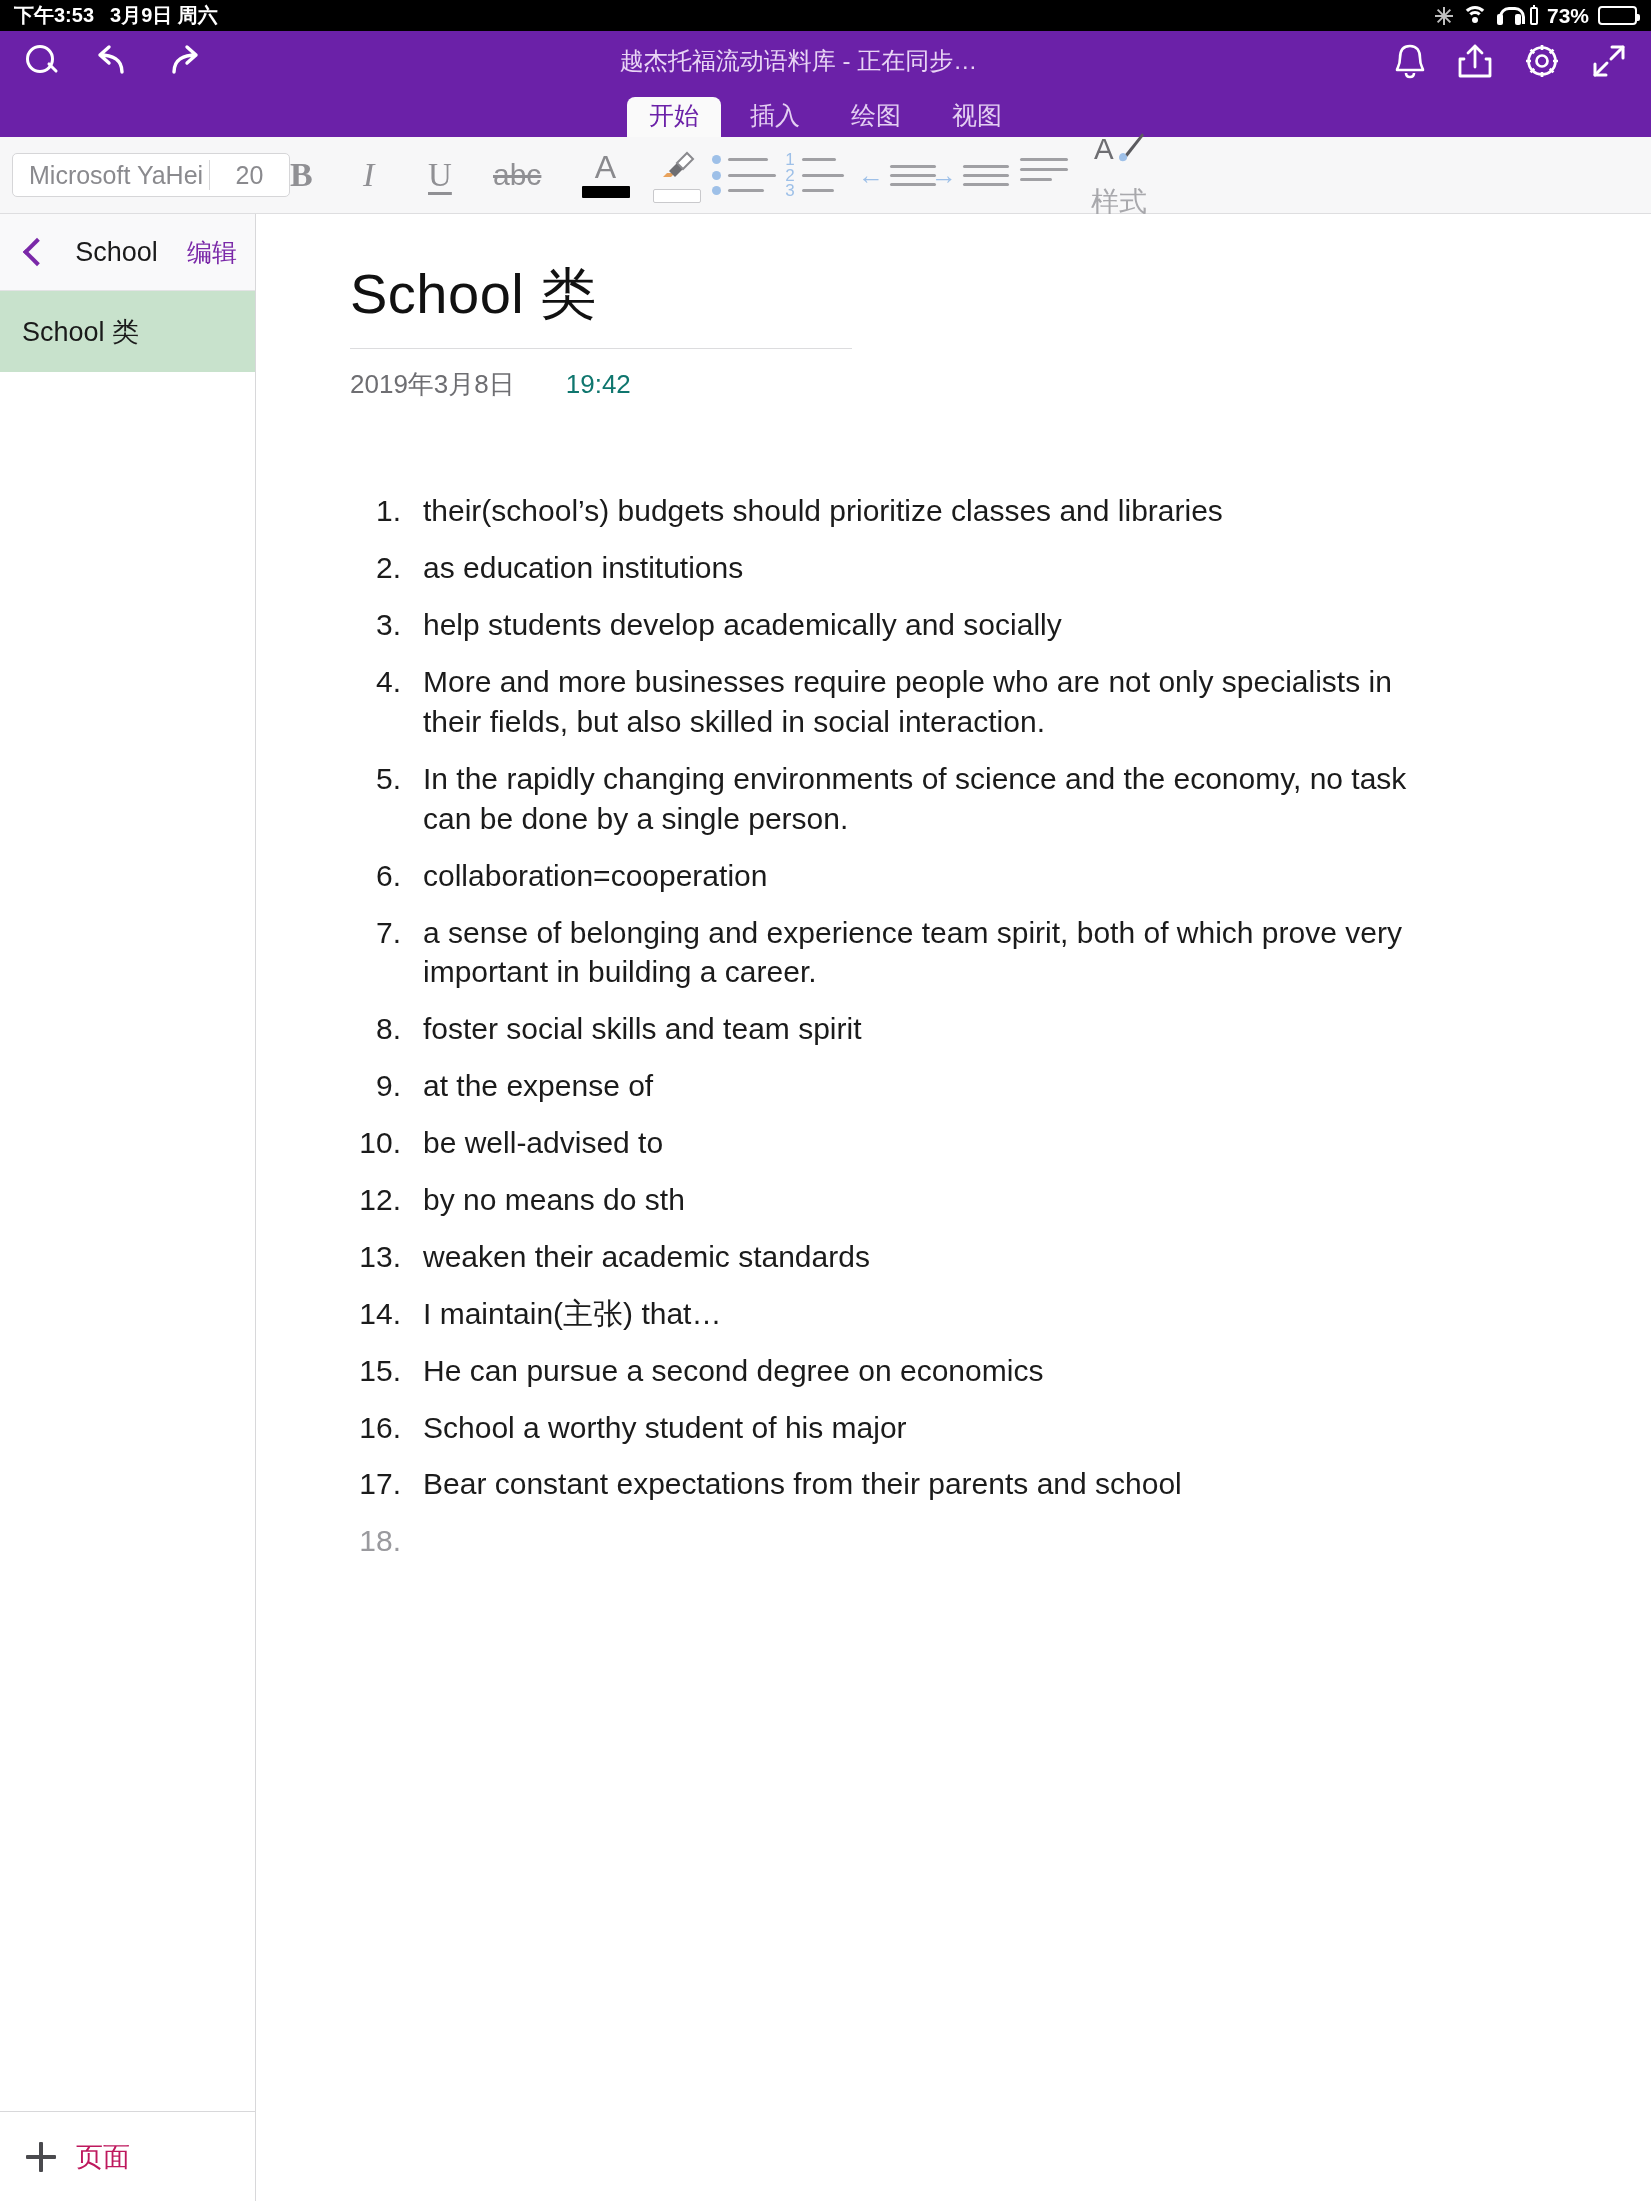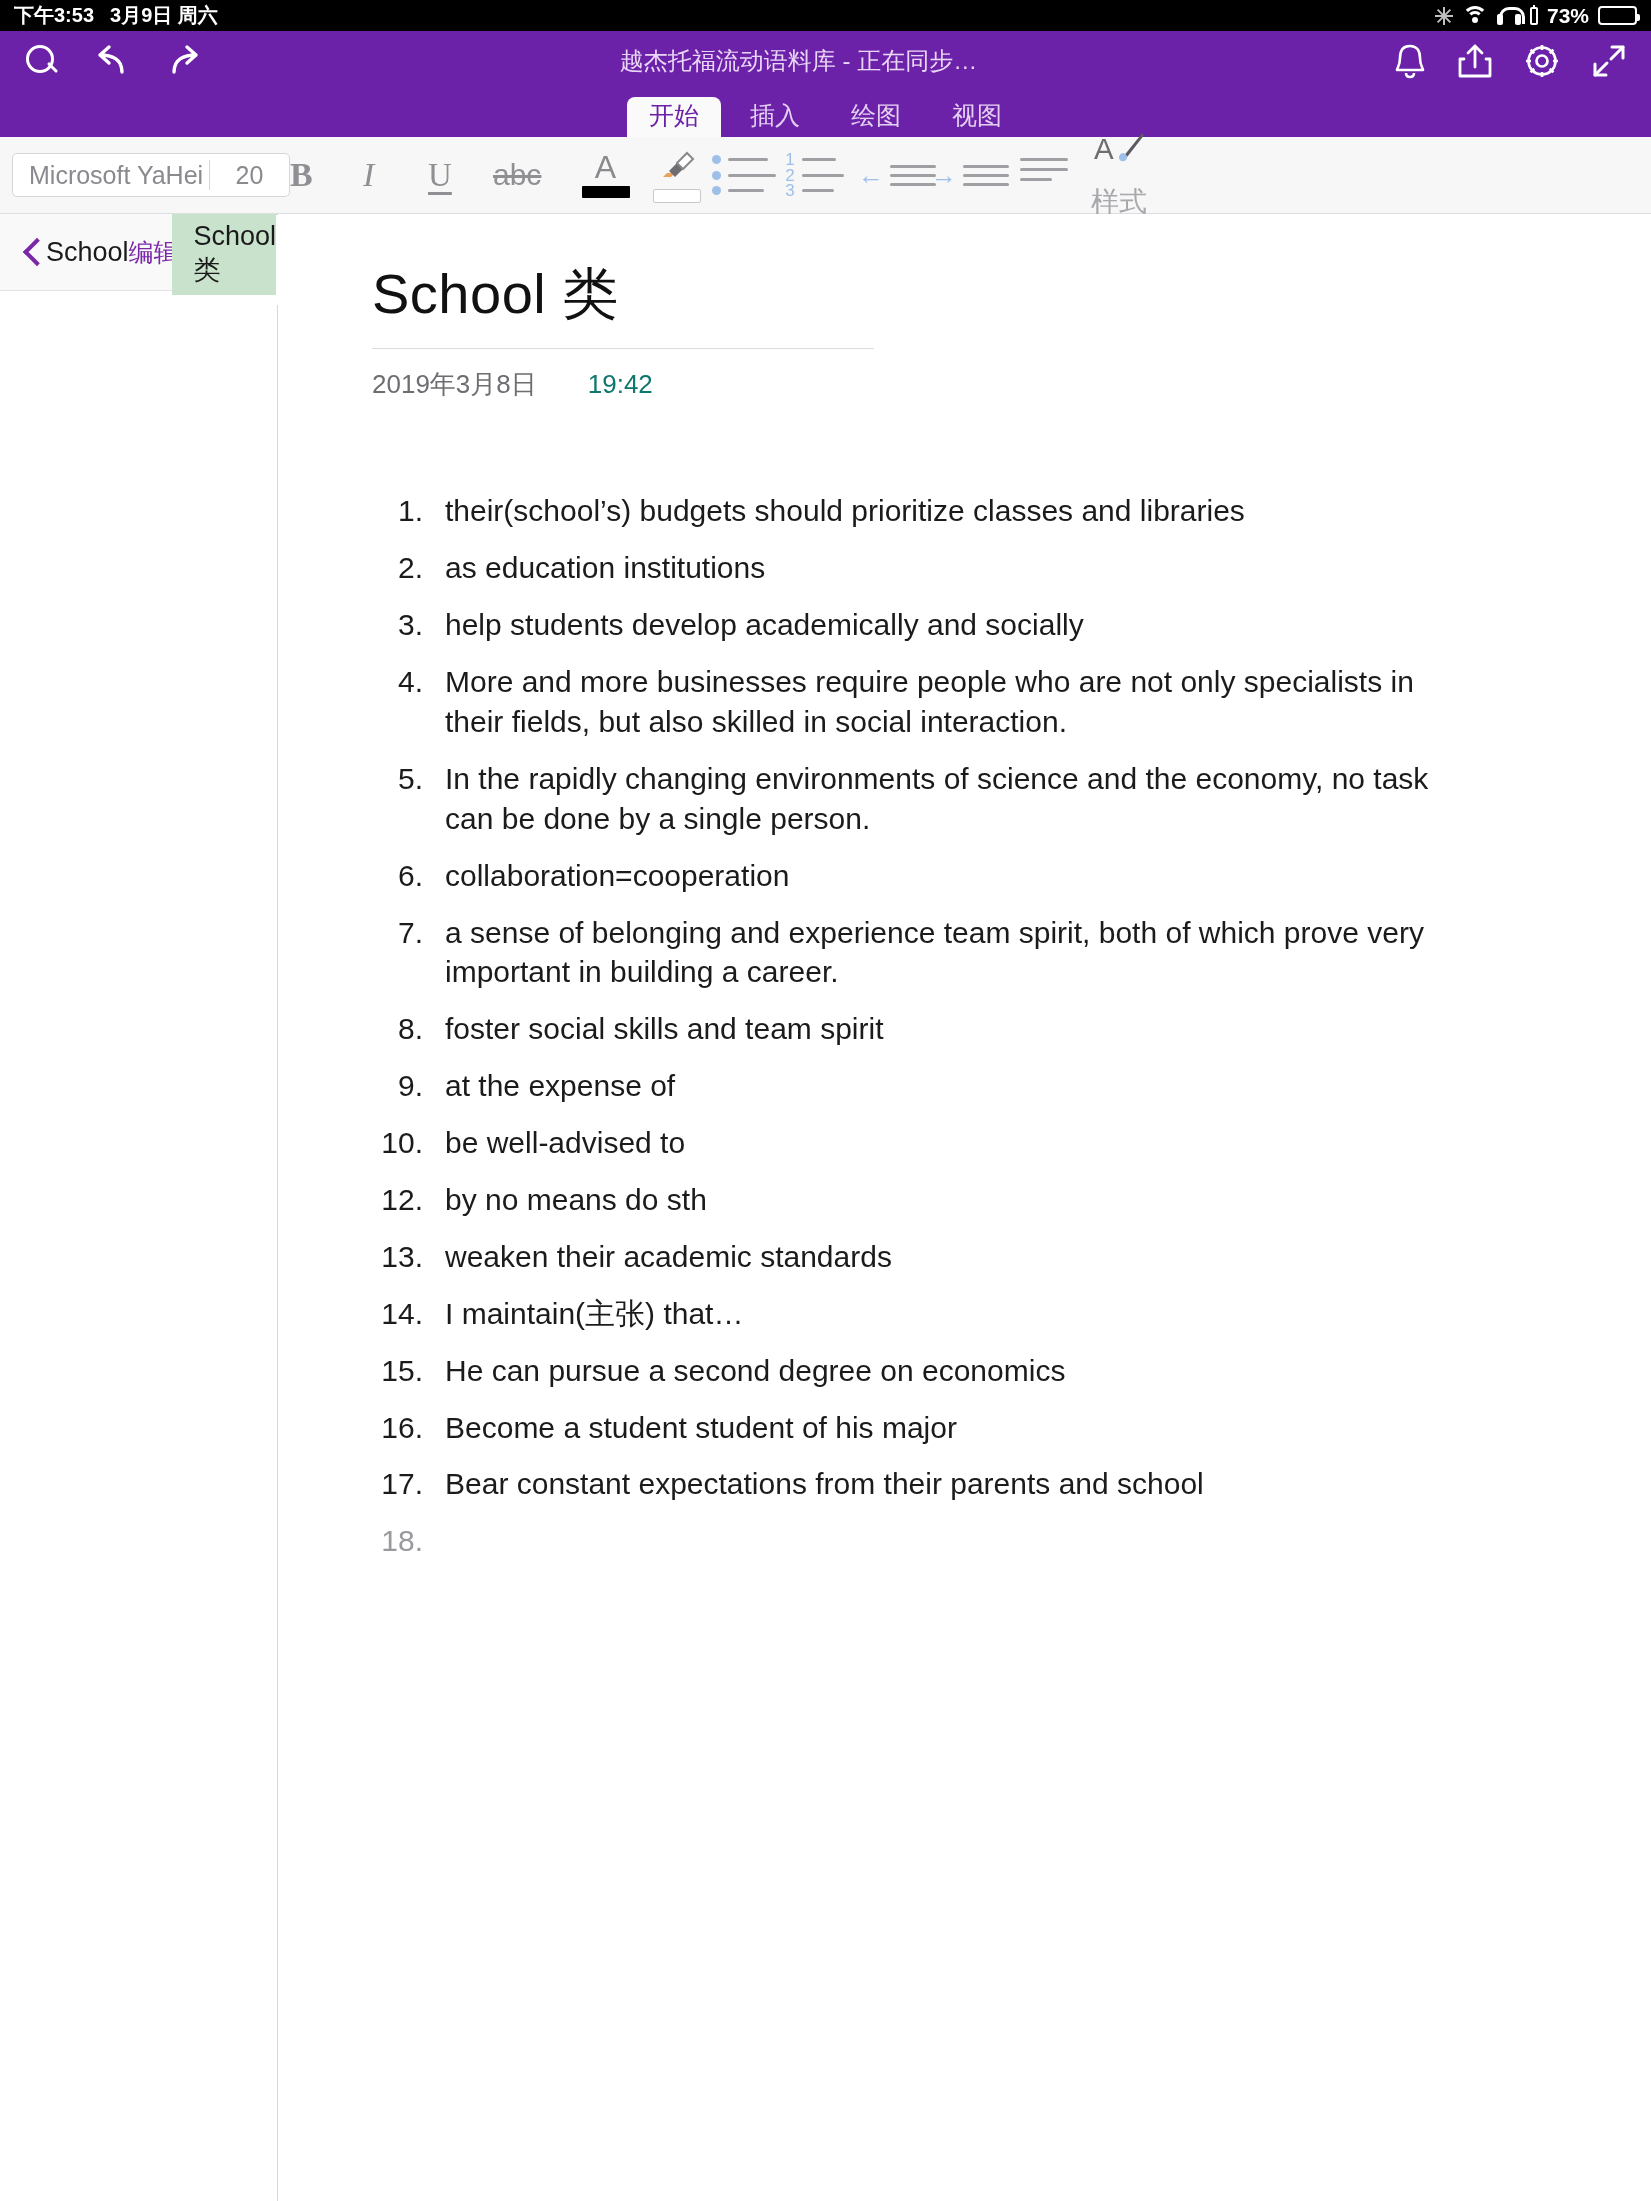--- a/index.html
+++ b/index.html
@@ -131,22 +131,22 @@
   .alignico { width: 73px; height:34px; display:flex; flex-direction:column; gap:7px; align-items:flex-start; padding-left:16px;}
   .alignico .lline { height:3px; background:#A0A0A4;}
 
   .stylebtn { display:flex; align-items:center; gap:12px; padding-left: 14px; cursor:pointer;}
   .stylebtn .lbl { font-size:28px; color:#A8A8AC; }
 
   
   .main { flex:1; display:flex; min-height:0; }
 
   
-  .sidebar { width: 278px; background:#FFFFFF; border-right:1px solid #D8D8DA;
-             display:flex; flex:none;}
+  .sidebar { width: 256px; background:#FFFFFF; border-right:1px solid #D8D8DA;
+             display:flex; flex-direction:column; flex:none;}
   .sb-head { height: 77px; background:#F9F9FA; display:flex; align-items:center;
              border-bottom: 1px solid #E3E3E5; padding: 0 18px; }
   .chev-back { width: 28px; height:28px; position:relative; cursor:pointer; flex:none;}
   .chev-back::before{ content:""; position:absolute; left:9px; top:4px; width:16px; height:16px;
     border-left:4px solid #7A28A8; border-bottom:4px solid #7A28A8; transform: rotate(45deg);}
   .sb-title { flex:1; text-align:center; font-size:27px; color:#1A1A1A; }
   .sb-edit { font-size:25px; color:#7A28A8; cursor:pointer; flex:none;}
   .page-item { height: 81px; display:flex; align-items:center; padding-left: 22px;
                font-size: 27px; color:#1A1A1A; cursor:pointer;}
   .page-item.selected { background:#C8E2CC; }
@@ -456,21 +456,21 @@
         <div class="li">
           <span class="li-num">14.</span>
           <span class="li-txt">I maintain(主张) that…</span>
         </div>
         <div class="li">
           <span class="li-num">15.</span>
           <span class="li-txt">He can pursue a second degree on economics</span>
         </div>
         <div class="li">
           <span class="li-num">16.</span>
-          <span class="li-txt">Become a student student of his major</span>
+          <span class="li-txt">School a worthy student of his major</span>
         </div>
         <div class="li">
           <span class="li-num">17.</span>
           <span class="li-txt">Bear constant expectations from their parents and school</span>
         </div>
         <div class="li empty">
           <span class="li-num">18.</span>
           <span class="li-txt"></span>
         </div>
       </div>

